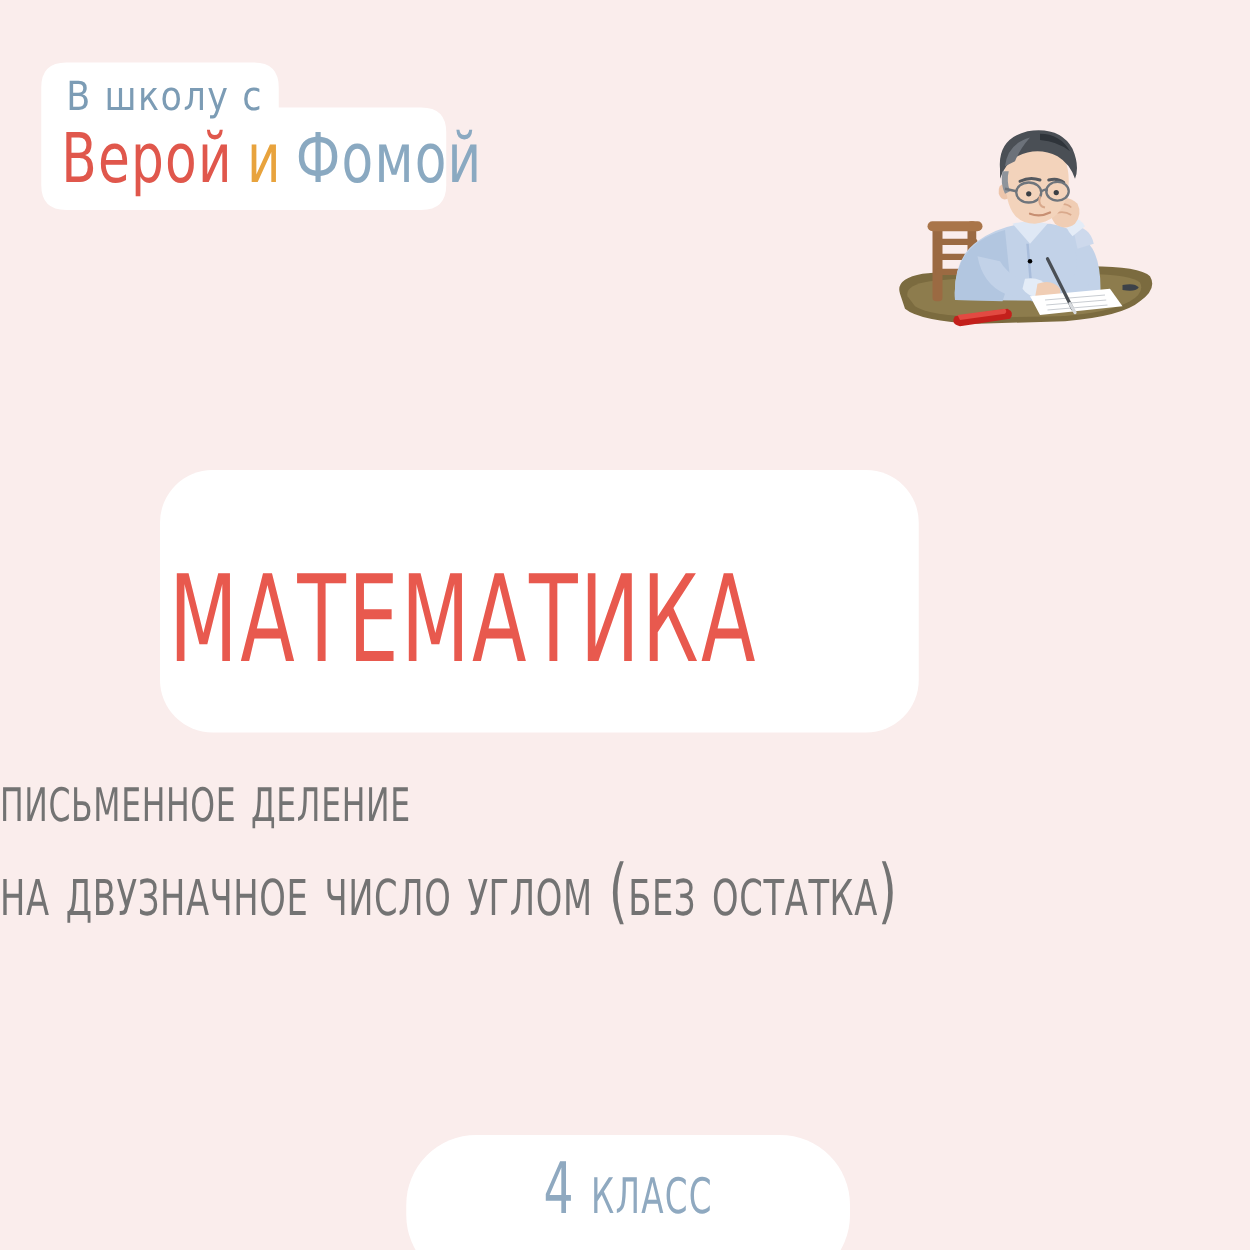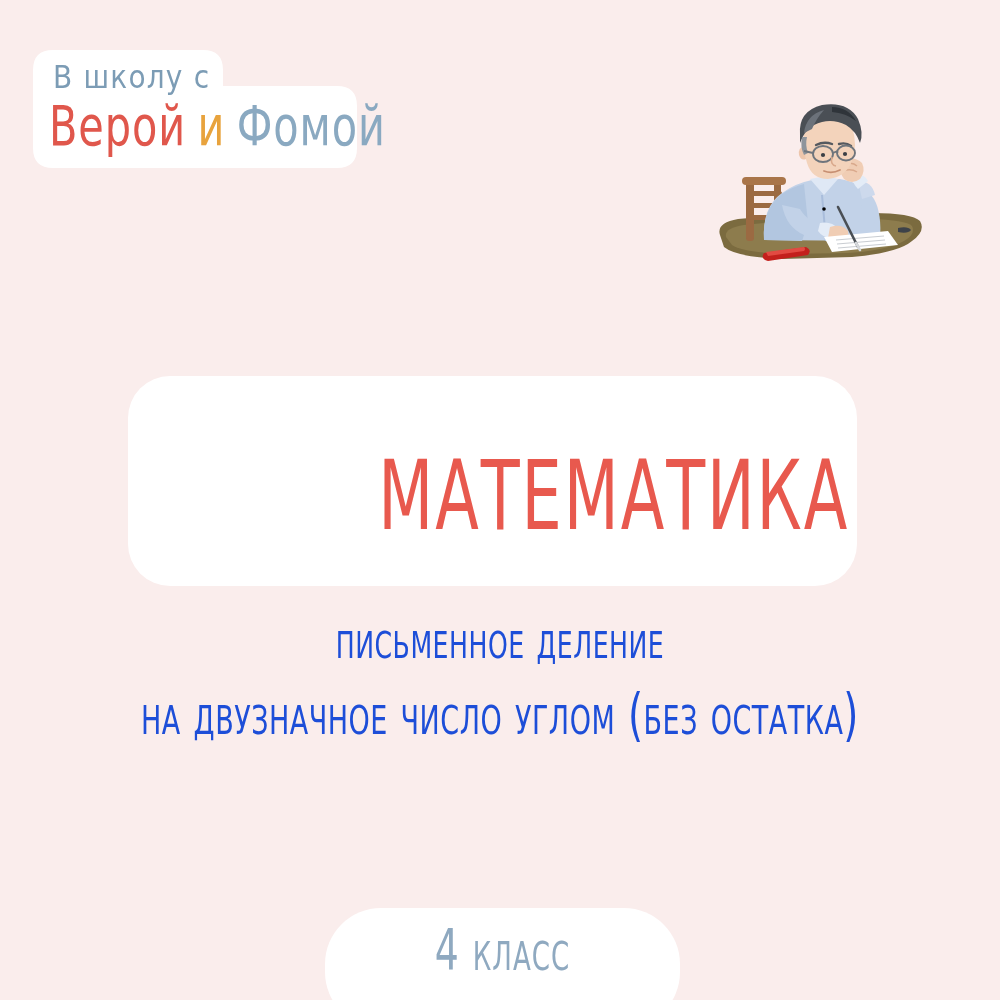--- a/index.html
+++ b/index.html
@@ -69,49 +69,48 @@
     top: 95px;
     width: 220px;
     height: 180px;
   }
 
   
   #title-card {
     position: absolute;
     left: 128px;
     top: 376px;
-    width: 729px;
+    width: 607px;
     height: 210px;
     background: #ffffff;
     border-radius: 42px;
     display: flex;
     align-items: center;
-    justify-content: flex-end;
+    justify-content: flex-start;
   }
   #subject-title {
     font-family: "DejaVu Sans Condensed", "DejaVu Sans", sans-serif;
     font-size: 104px;
     font-weight: 400;
     color: #e8594e;
     letter-spacing: 2px;
     line-height: 1;
     font-variant: small-caps;
     text-transform: lowercase;
     transform: scaleY(1.32) scaleX(0.97);
     white-space: nowrap;
   }
 
   
   #subtitle {
     position: absolute;
     left: 0;
     top: 620px;
     width: 1000px;
-    text-align: center;
-    color: #1d4ed8;
+    color: #737373;
     font-family: "DejaVu Sans Condensed", "DejaVu Sans", sans-serif;
     font-size: 40px;
     font-weight: 400;
     letter-spacing: 0.5px;
     line-height: 1.0;
   }
   #subtitle .sub-line {
     display: block;
     font-variant: small-caps;
     text-transform: lowercase;

